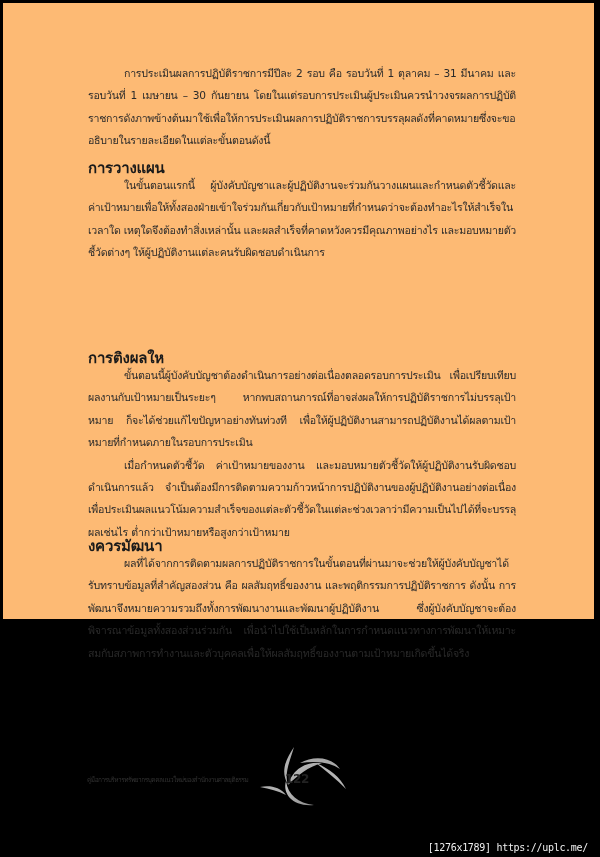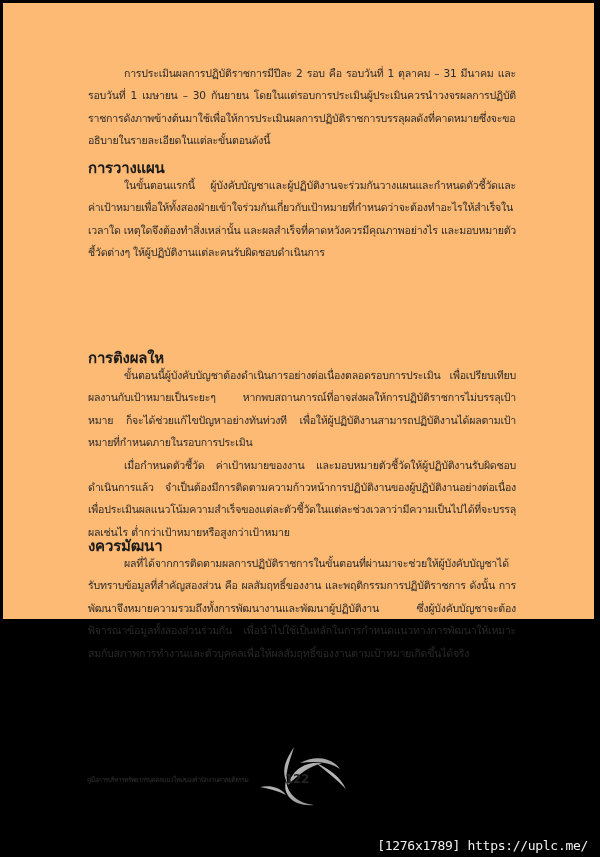--- a/index.html
+++ b/index.html
@@ -74,21 +74,21 @@
       font-size: 12px;
       font-weight: bold;
       color: #222;
       letter-spacing: -0.3px;
     }
     .watermark {
       position: absolute;
       right: 12px;
       bottom: 4px;
       font-family: "DejaVu Sans Mono", "Liberation Mono", monospace;
-      font-size: 13px;
+      font-size: 10px;
       color: #f0f0f0;
       white-space: nowrap;
       letter-spacing: -0.3px;
     }
   </style>
 </head>
 <body>
 
 <div class="page">
 

